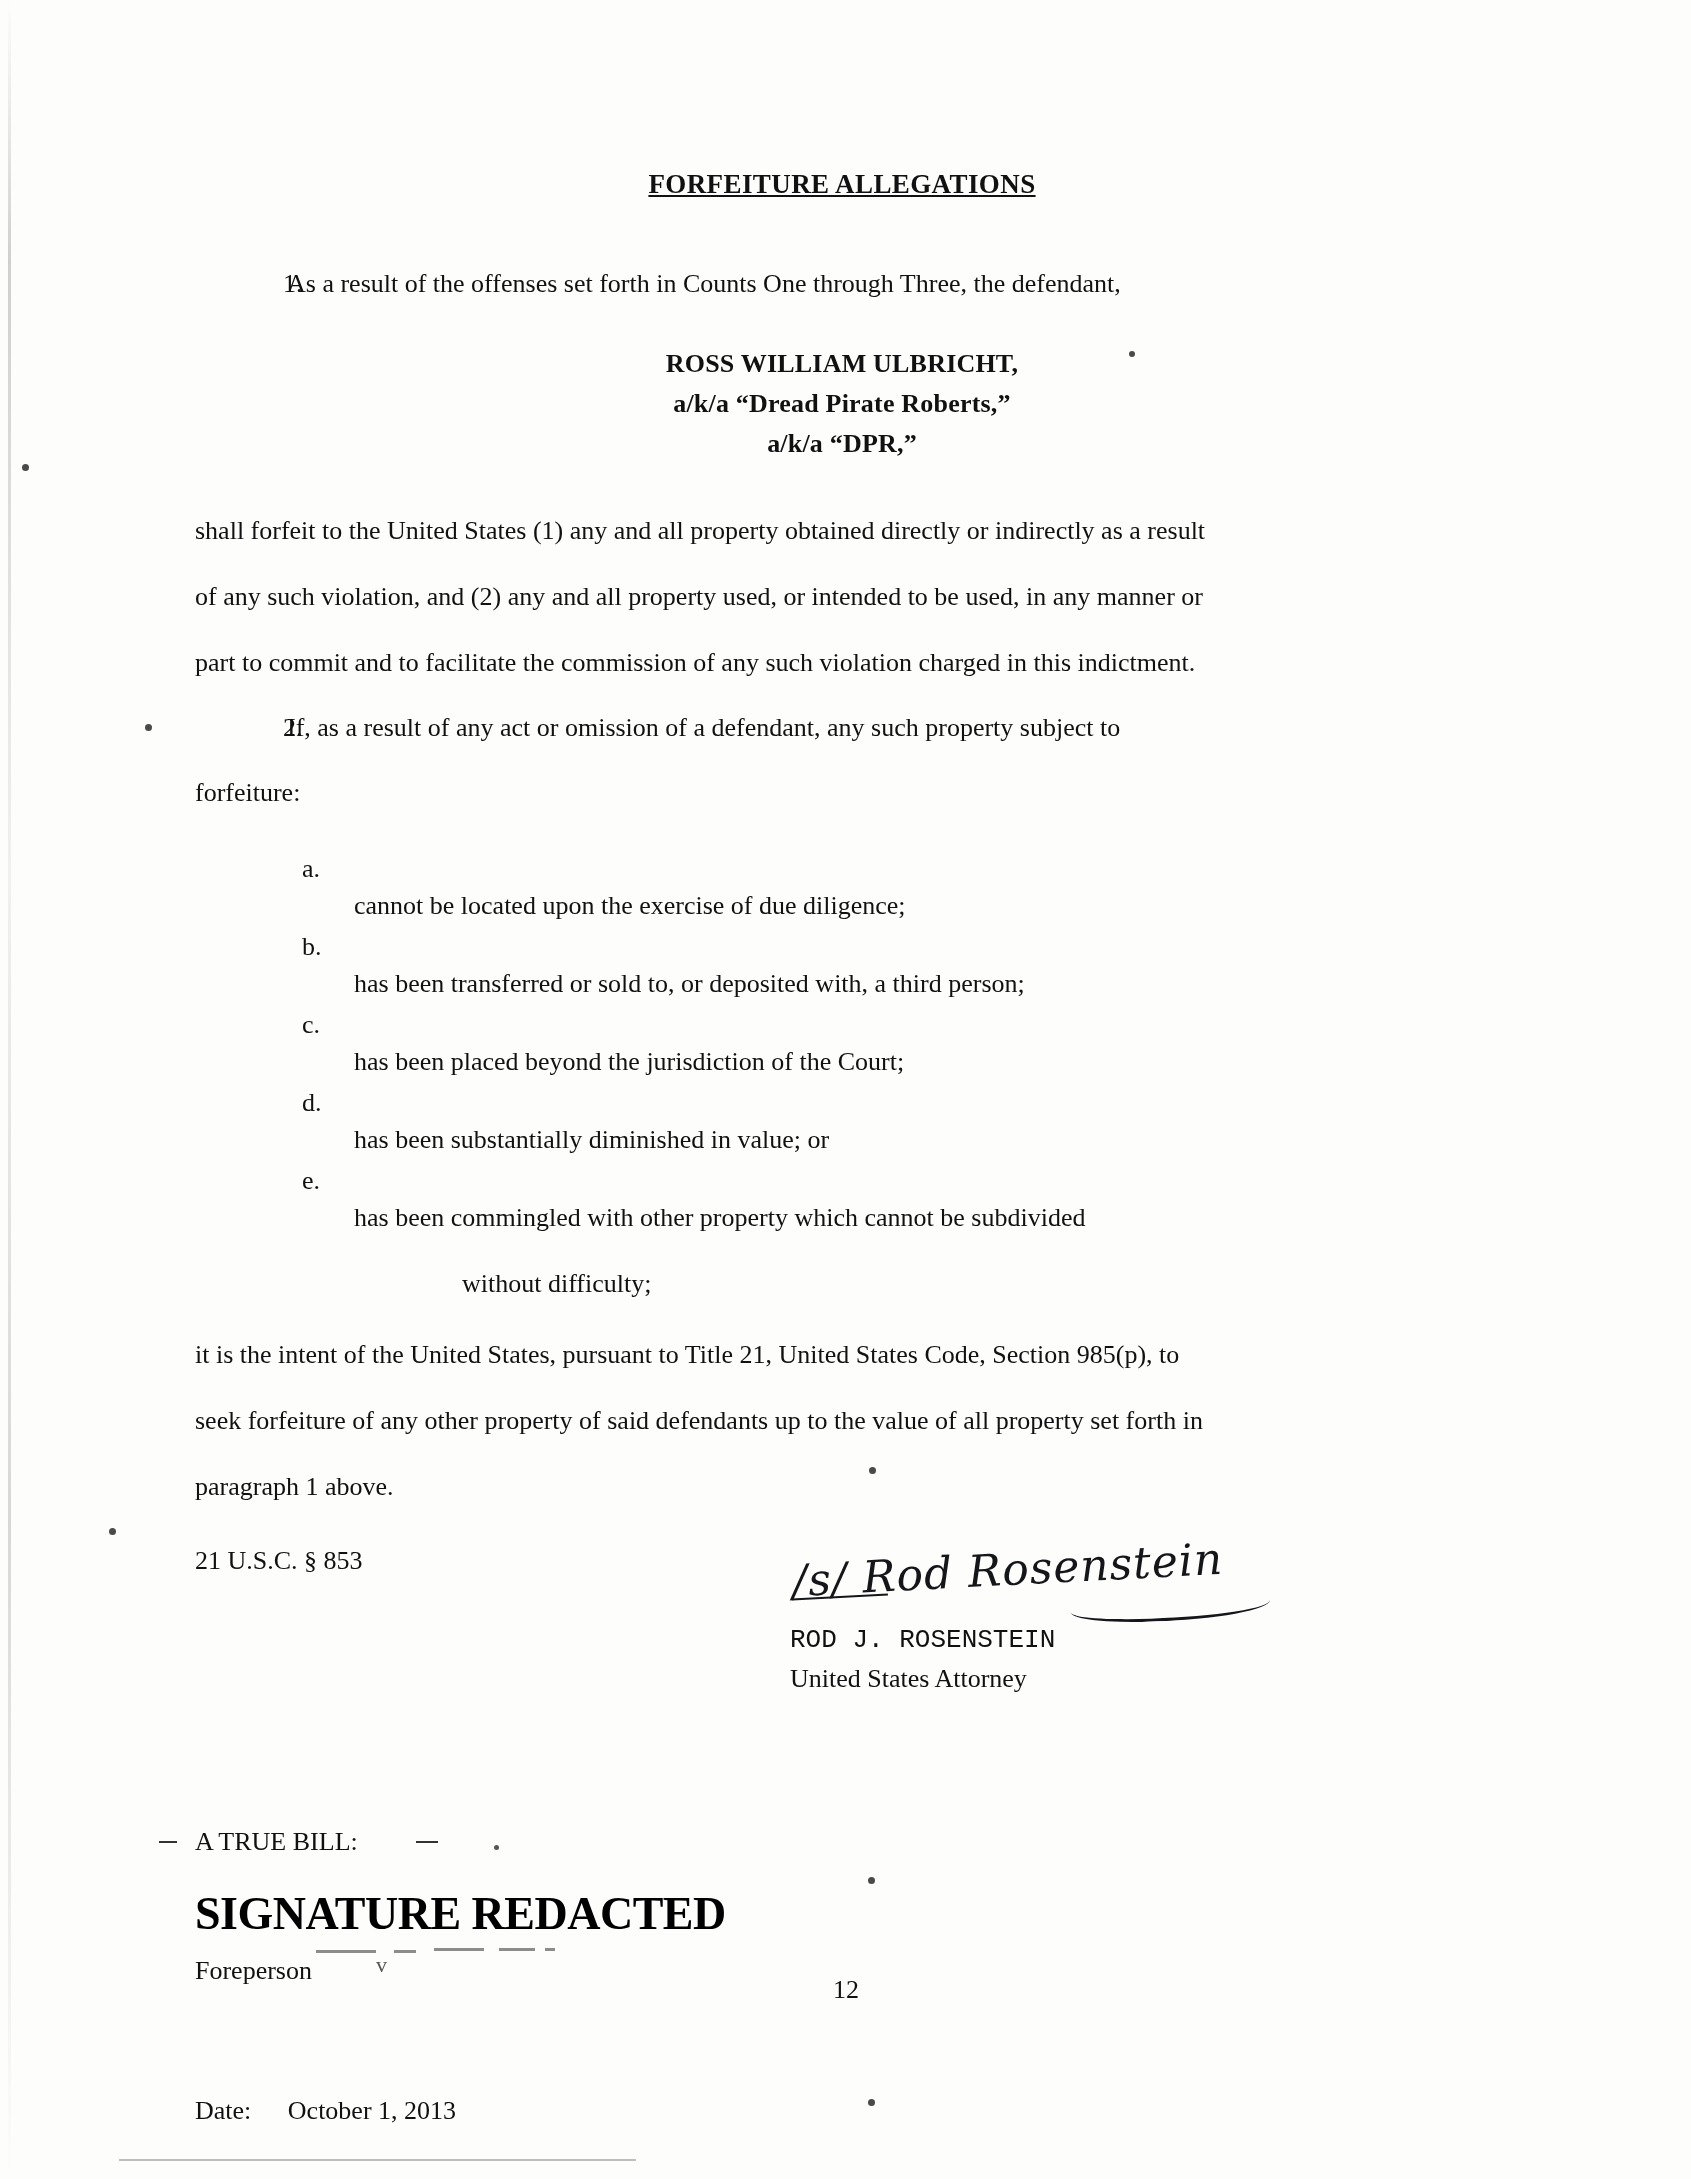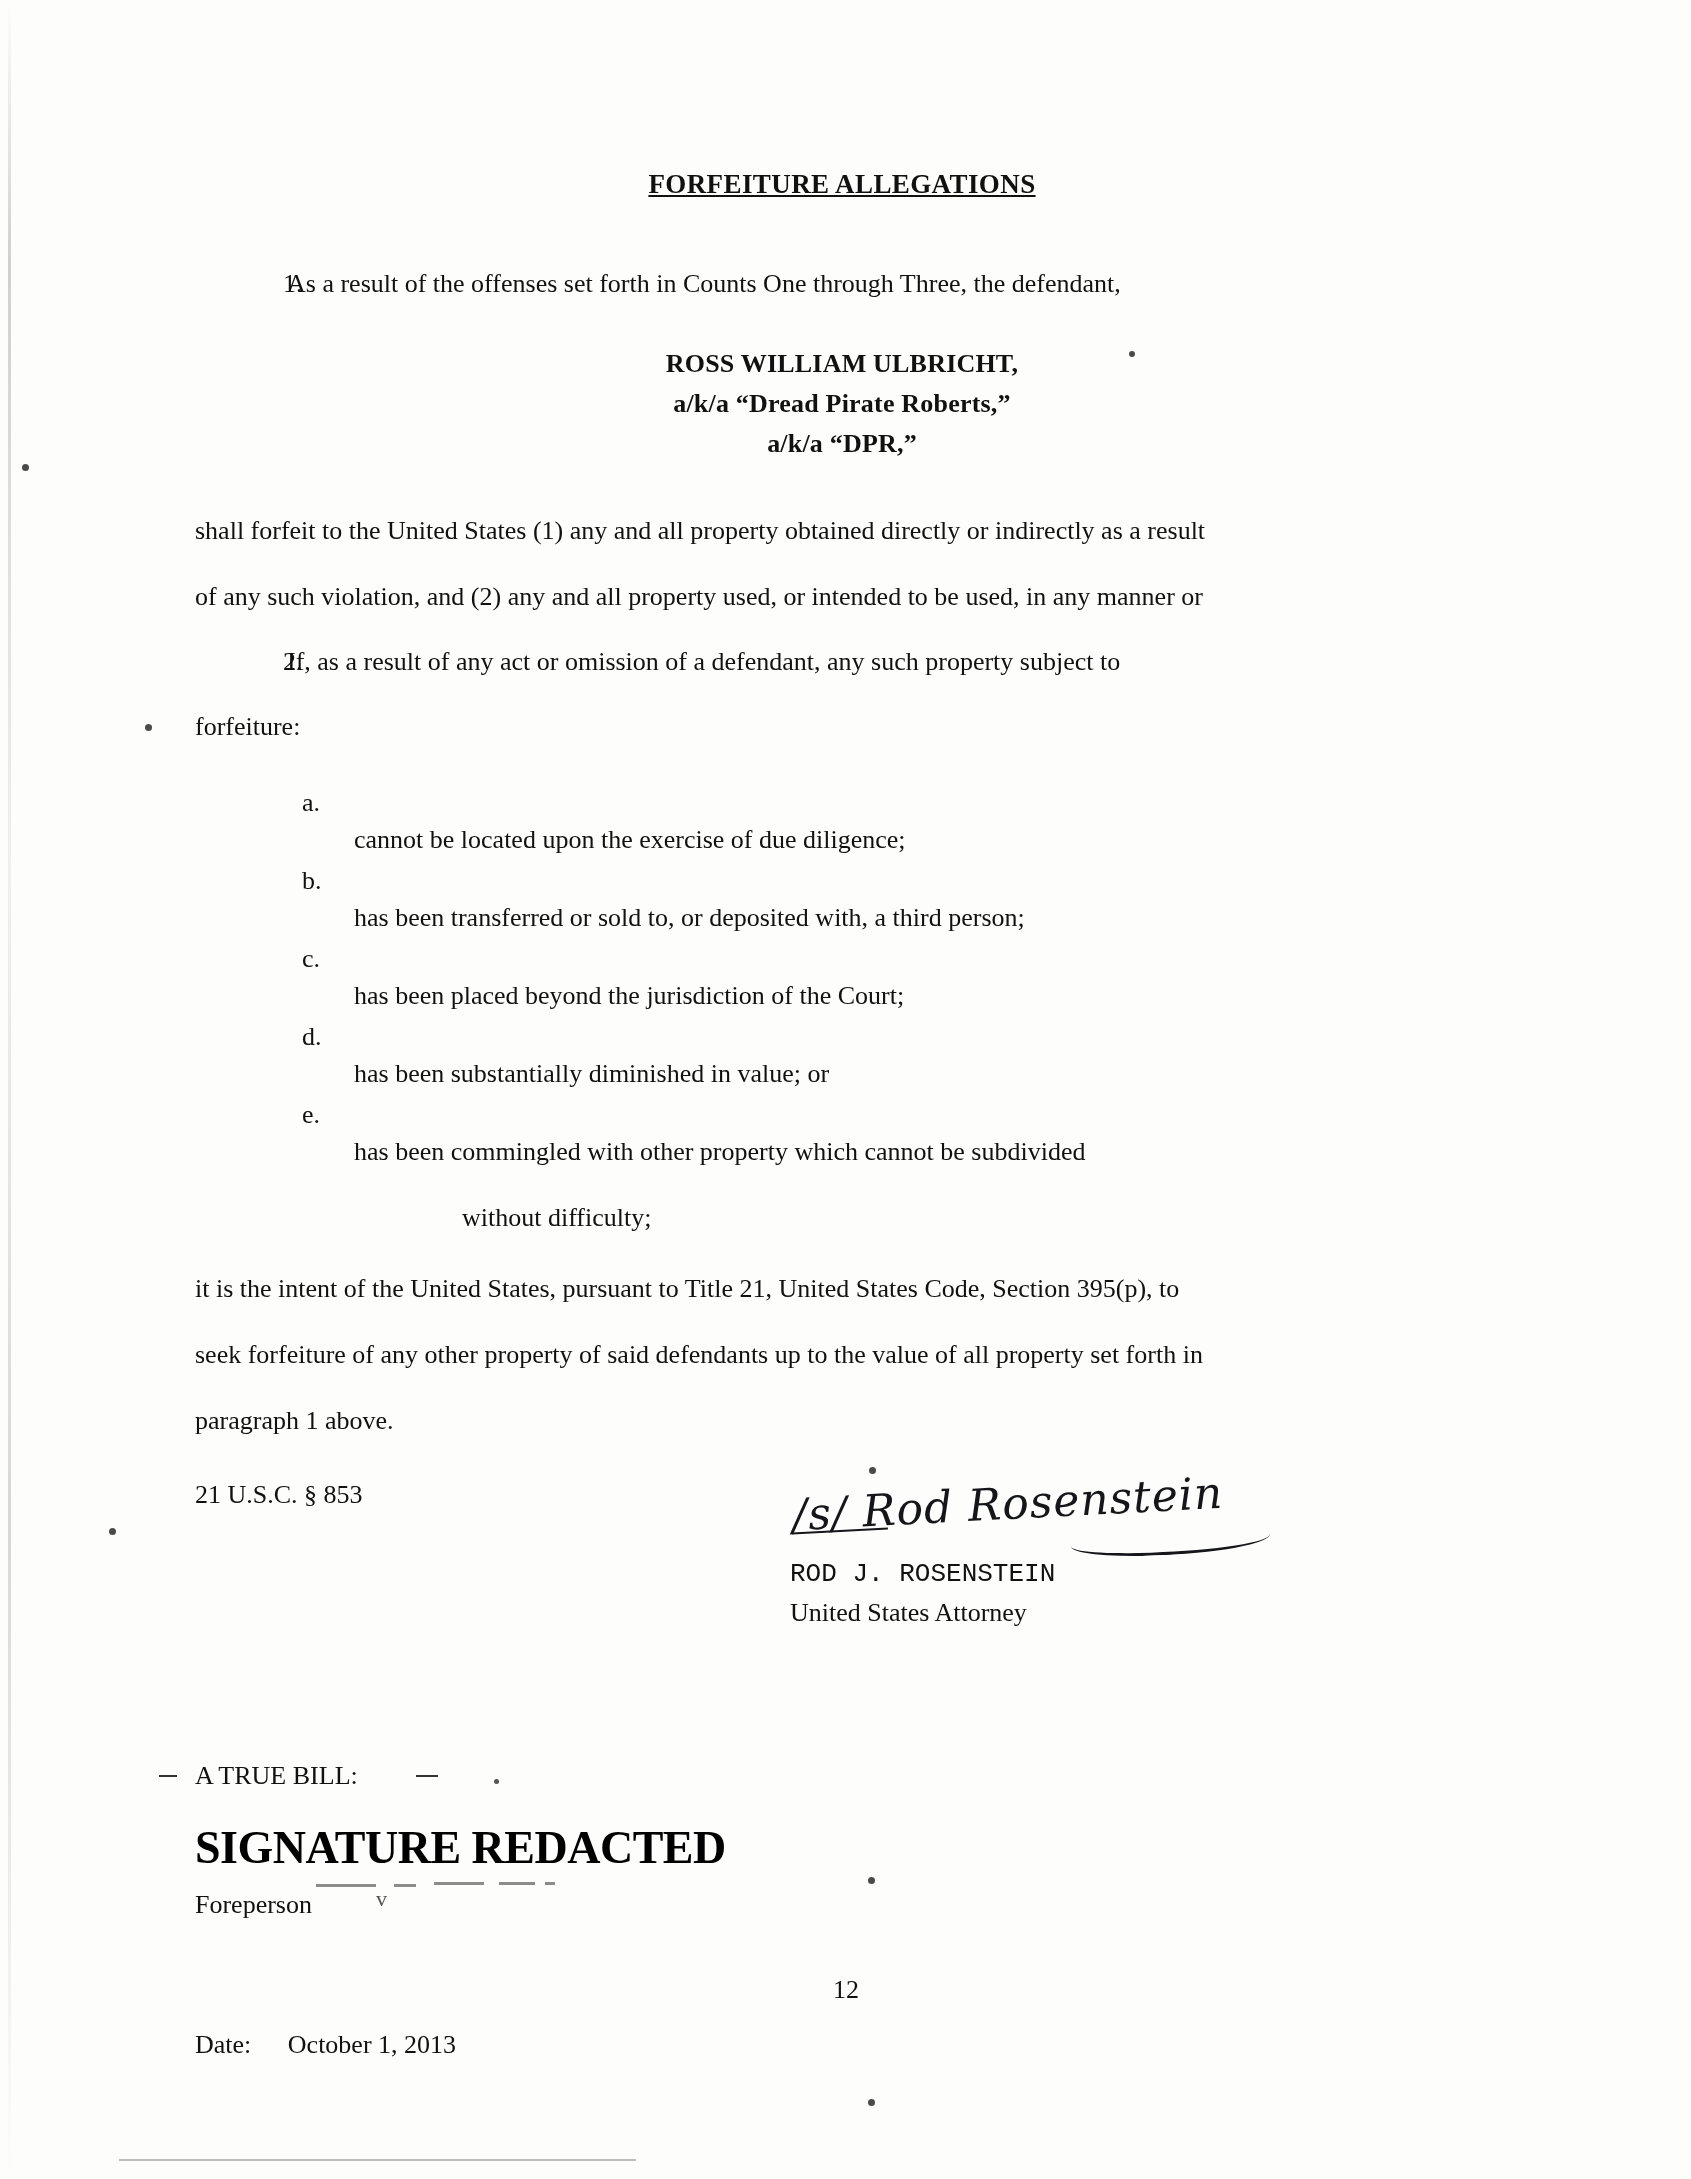--- a/index.html
+++ b/index.html
@@ -272,20 +272,21 @@
     </div>
 
     <div class="defendant-block">
       <div>ROSS WILLIAM ULBRICHT,</div>
       <div>a/k/a “Dread Pirate Roberts,”</div>
       <div>a/k/a “DPR,”</div>
     </div>
 
     <div class="body-line">shall forfeit to the United States (1) any and all property obtained directly or indirectly as a result</div>
     <div class="body-line">of any such violation, and (2) any and all property used, or intended to be used, in any manner or</div>
+    <div class="body-line">part to commit and to facilitate the commission of any such violation charged in this indictment.</div>
 
     <div class="numbered">
       <span class="num">2.</span>
       <span class="txt">If, as a result of any act or omission of a defendant, any such property subject to</span>
     </div>
     <div class="body-line">forfeiture:</div>
 
     <div class="sublist">
       <div class="sublist-row">
         <span class="letter">a.</span>
@@ -303,21 +304,21 @@
         <span class="letter">d.</span>
         <span class="text">has been substantially diminished in value; or</span>
       </div>
       <div class="sublist-row">
         <span class="letter">e.</span>
         <span class="text">has been commingled with other property which cannot be subdivided</span>
       </div>
       <div class="sublist-cont">without difficulty;</div>
     </div>
 
-    <div class="body-line">it is the intent of the United States, pursuant to Title 21, United States Code, Section 395(p), to</div>
+    <div class="body-line">it is the intent of the United States, pursuant to Title 21, United States Code, Section 985(p), to</div>
     <div class="body-line">seek forfeiture of any other property of said defendants up to the value of all property set forth in</div>
     <div class="body-line">paragraph 1 above.</div>
 
     <div class="statute">21 U.S.C. § 853</div>
 
     <div class="sig-area">
       <div class="sig-script">/s/  Rod   Rosenstein</div>
       <div class="sig-underline"></div>
       <div class="sig-flourish"></div>
       <div class="sig-name">ROD J. ROSENSTEIN</div>

